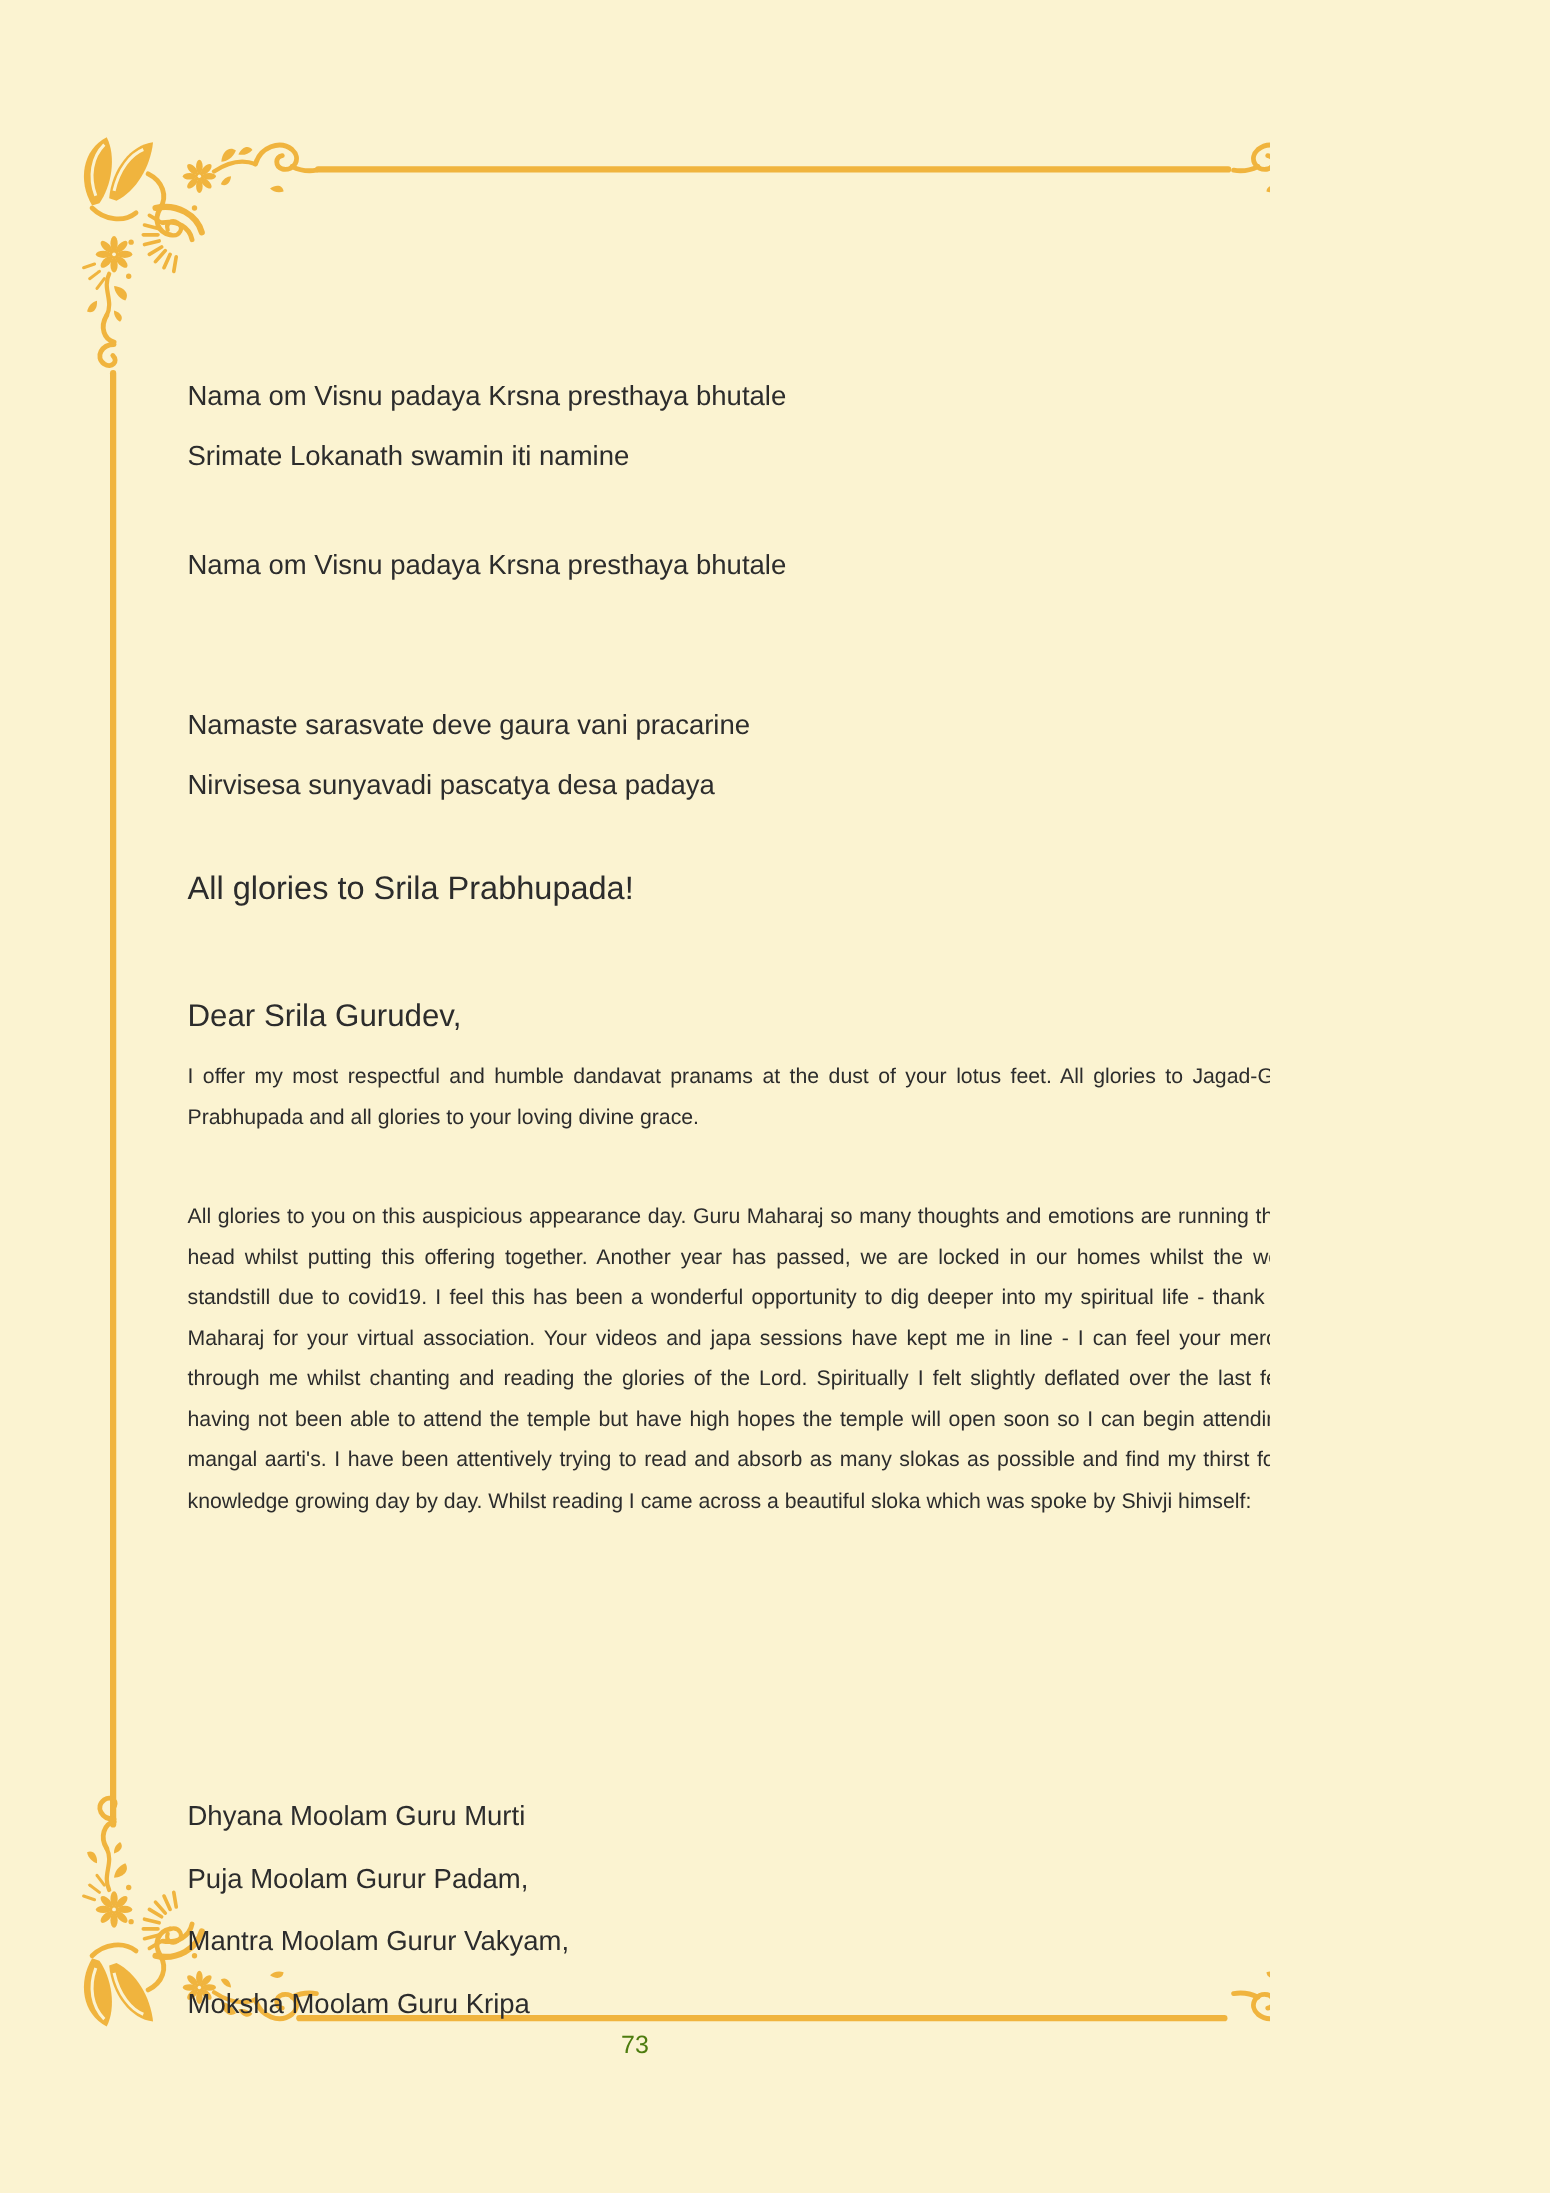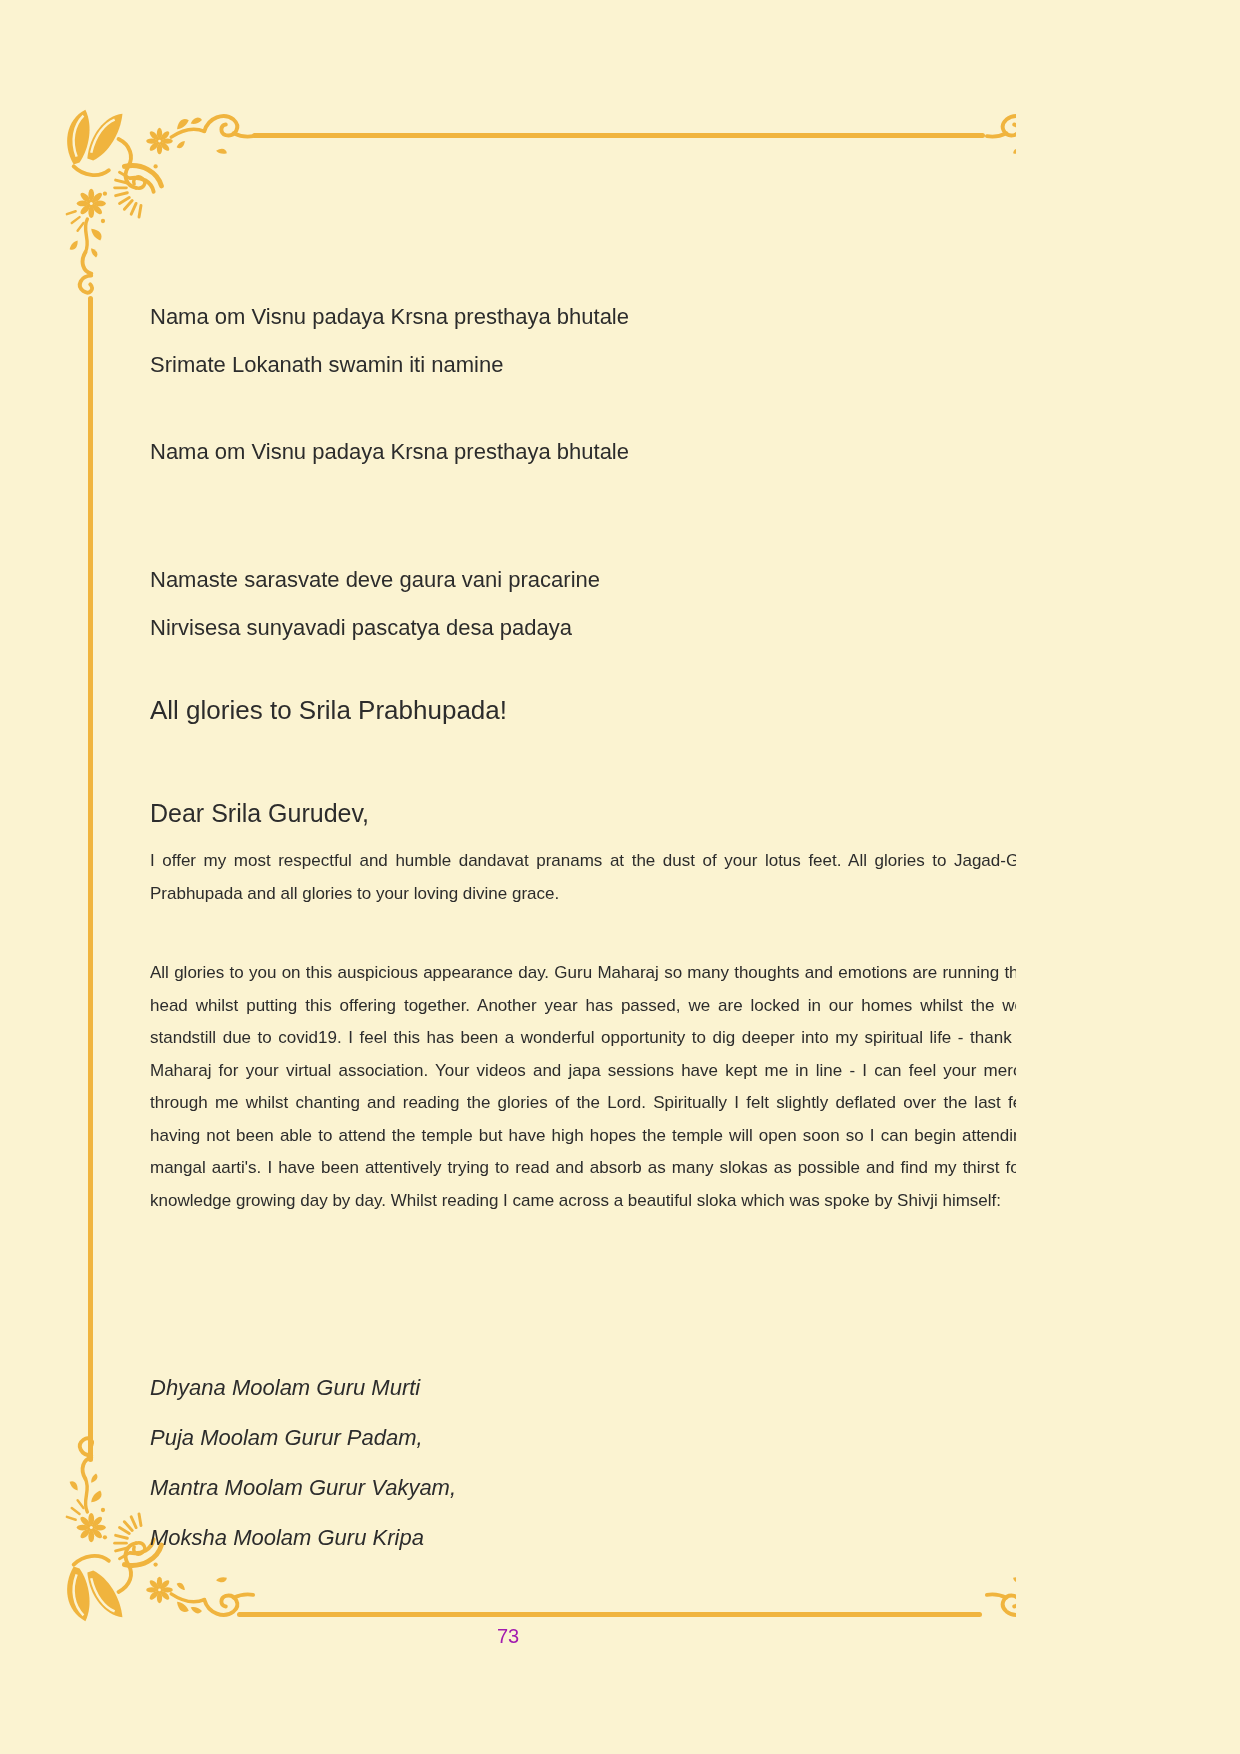--- a/index.html
+++ b/index.html
@@ -37,25 +37,25 @@
   .verse { font-size: 22px; line-height: 48px; }
   .verse .vline { display: block; }
   #inv1 { top: 293px; }
   #inv2 { top: 428px; }
   #inv3 { top: 556px; }
   #glories    { top: 686px; font-size: 26px; line-height: 48px; }
   #salutation { top: 789px; font-size: 25px; line-height: 48px; }
   .para { font-size: 17px; line-height: 32.5px; text-align: justify; }
   #para1 { top: 845px; }
   #para2 { top: 957px; }
-  #sloka { top: 1363px; font-size: 22px; line-height: 50px; font-style: italic; }
+  #sloka { top: 1428px; font-size: 22px; line-height: 50px; }
   #sloka .vline { display: block; }
   .page-number {
     position: absolute; left: 0; top: 1622px; width: 100%;
-    text-align: center; font-size: 20px; line-height: 28px; color: #a21caf;
+    text-align: center; font-size: 20px; line-height: 28px; color: #4d7c0f;
   }
 </style>
 </head>
 <body>
 
 <div class="page">
 
   <svg class="defs-holder" aria-hidden="true">
     <defs>
       <g id="daisy">

